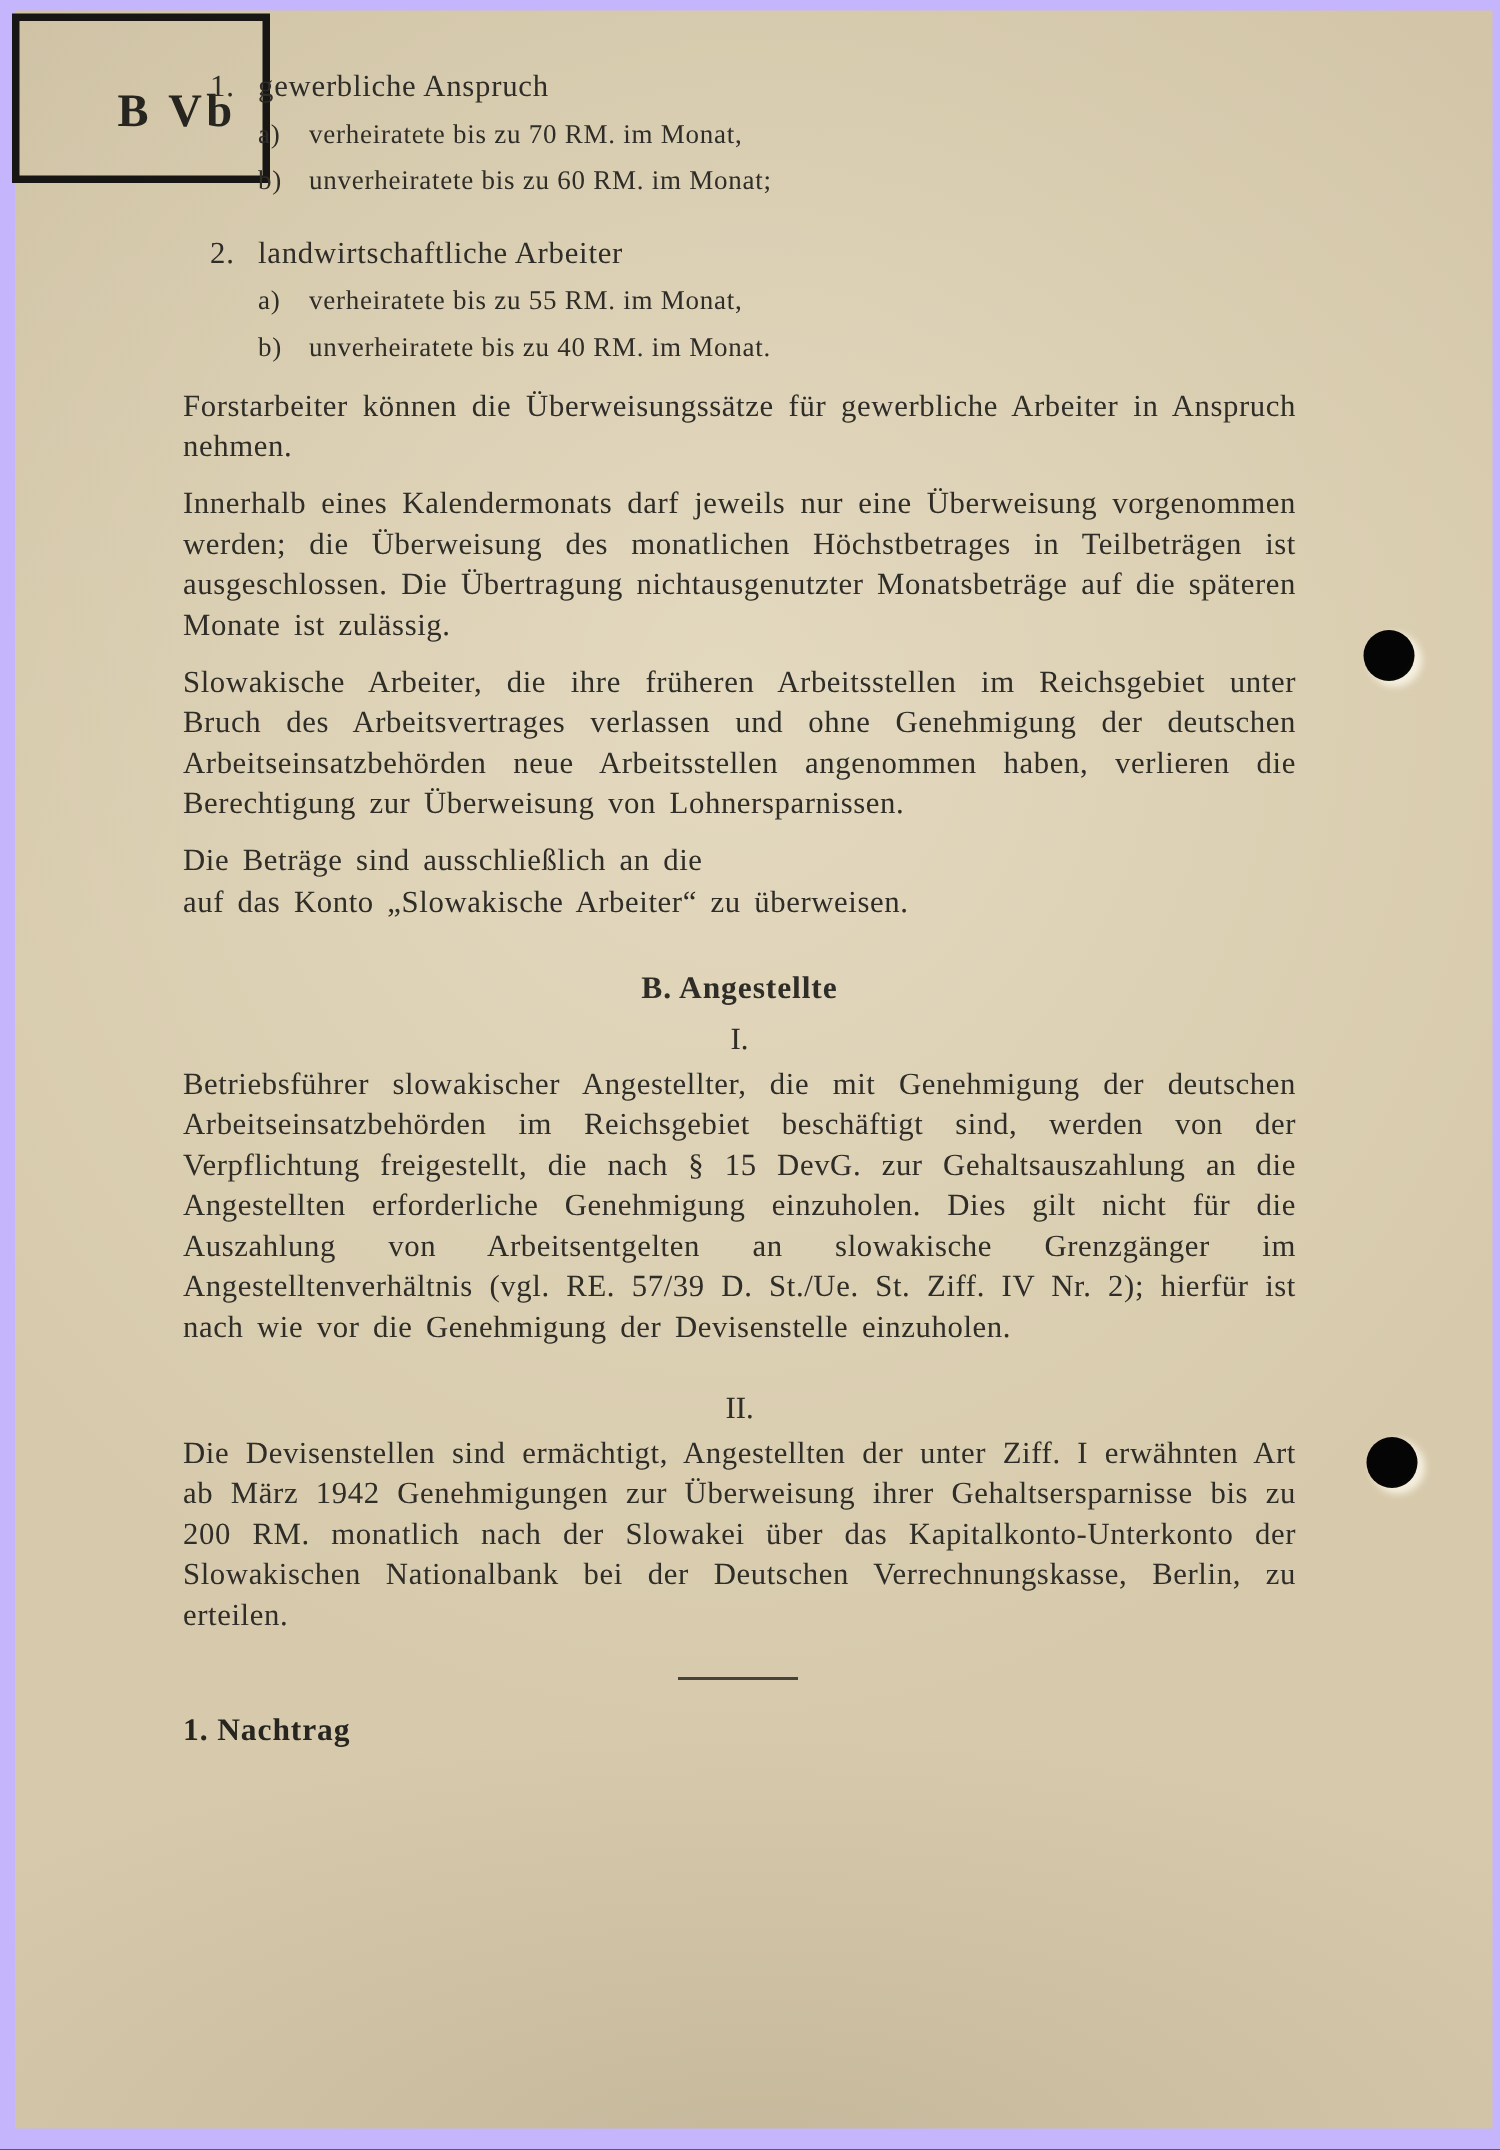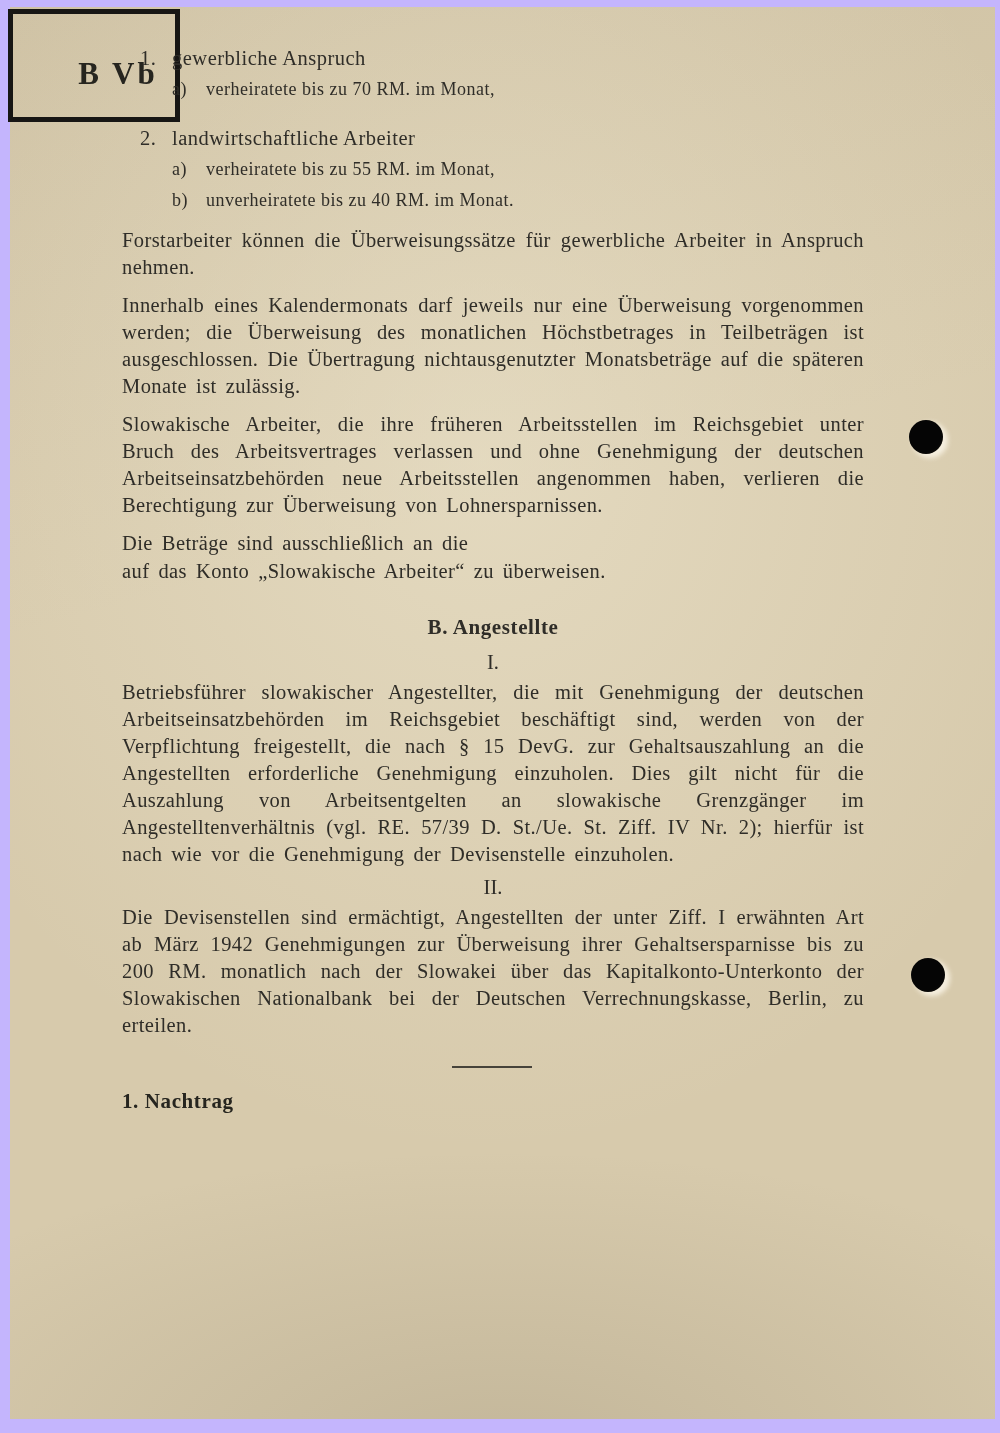--- a/index.html
+++ b/index.html
@@ -109,21 +109,21 @@
     text-align: center;
     font-weight: bold;
     font-size: 21px;
     letter-spacing: 0.6px;
   }
   .roman {
     margin-top: 11px;
     text-align: center;
     font-size: 20.5px;
   }
-  .roman.second { margin-top: 8px; }
+  .roman.second { margin-top: 29px; }
   .roman + .para { margin-top: 5px; }
   .divider-rule {
     width: 80px;
     height: 0;
     border-top: 2px solid #46433a;
     margin: 27px 0 0 330px;
   }
   .footer-label {
     margin-top: 21px;
     font-weight: bold;
@@ -160,20 +160,23 @@
 
       <div class="list">
 
         <div class="list-group">
           <div class="list-head">
             <span class="num">1.</span><span>gewerbliche Anspruch</span>
           </div>
           <div class="list-item">
             <span class="sub">a)</span><span>verheiratete bis zu 70 RM. im Monat,</span>
           </div>
+          <div class="list-item">
+            <span class="sub">b)</span><span>unverheiratete bis zu 60 RM. im Monat;</span>
+          </div>
         </div>
 
         <div class="list-group">
           <div class="list-head">
             <span class="num">2.</span><span>landwirtschaftliche Arbeiter</span>
           </div>
           <div class="list-item">
             <span class="sub">a)</span><span>verheiratete bis zu 55 RM. im Monat,</span>
           </div>
           <div class="list-item">

